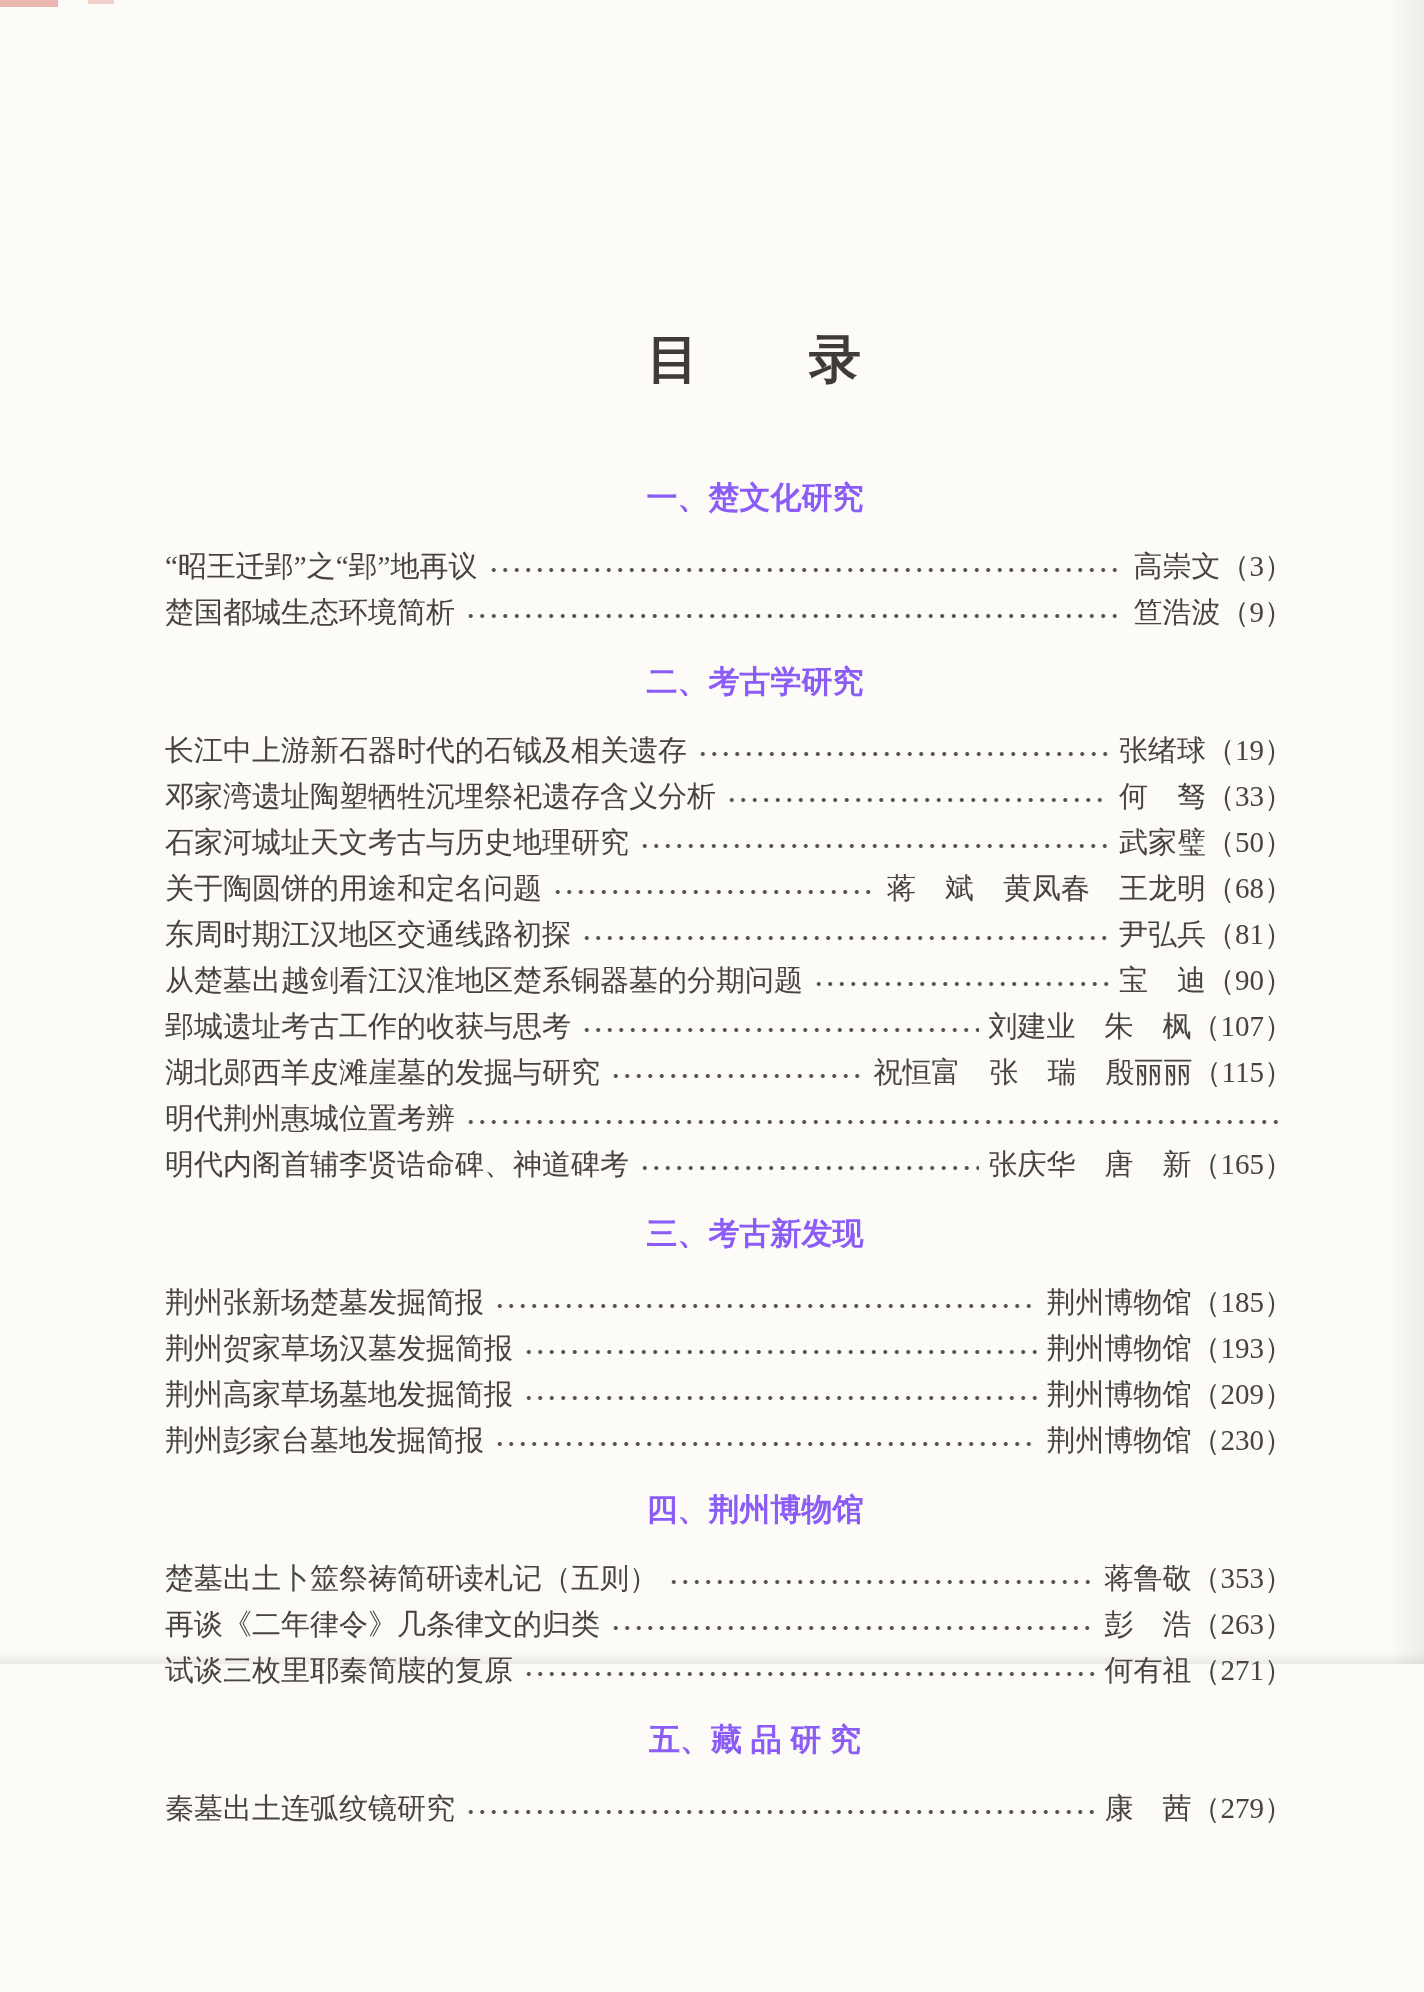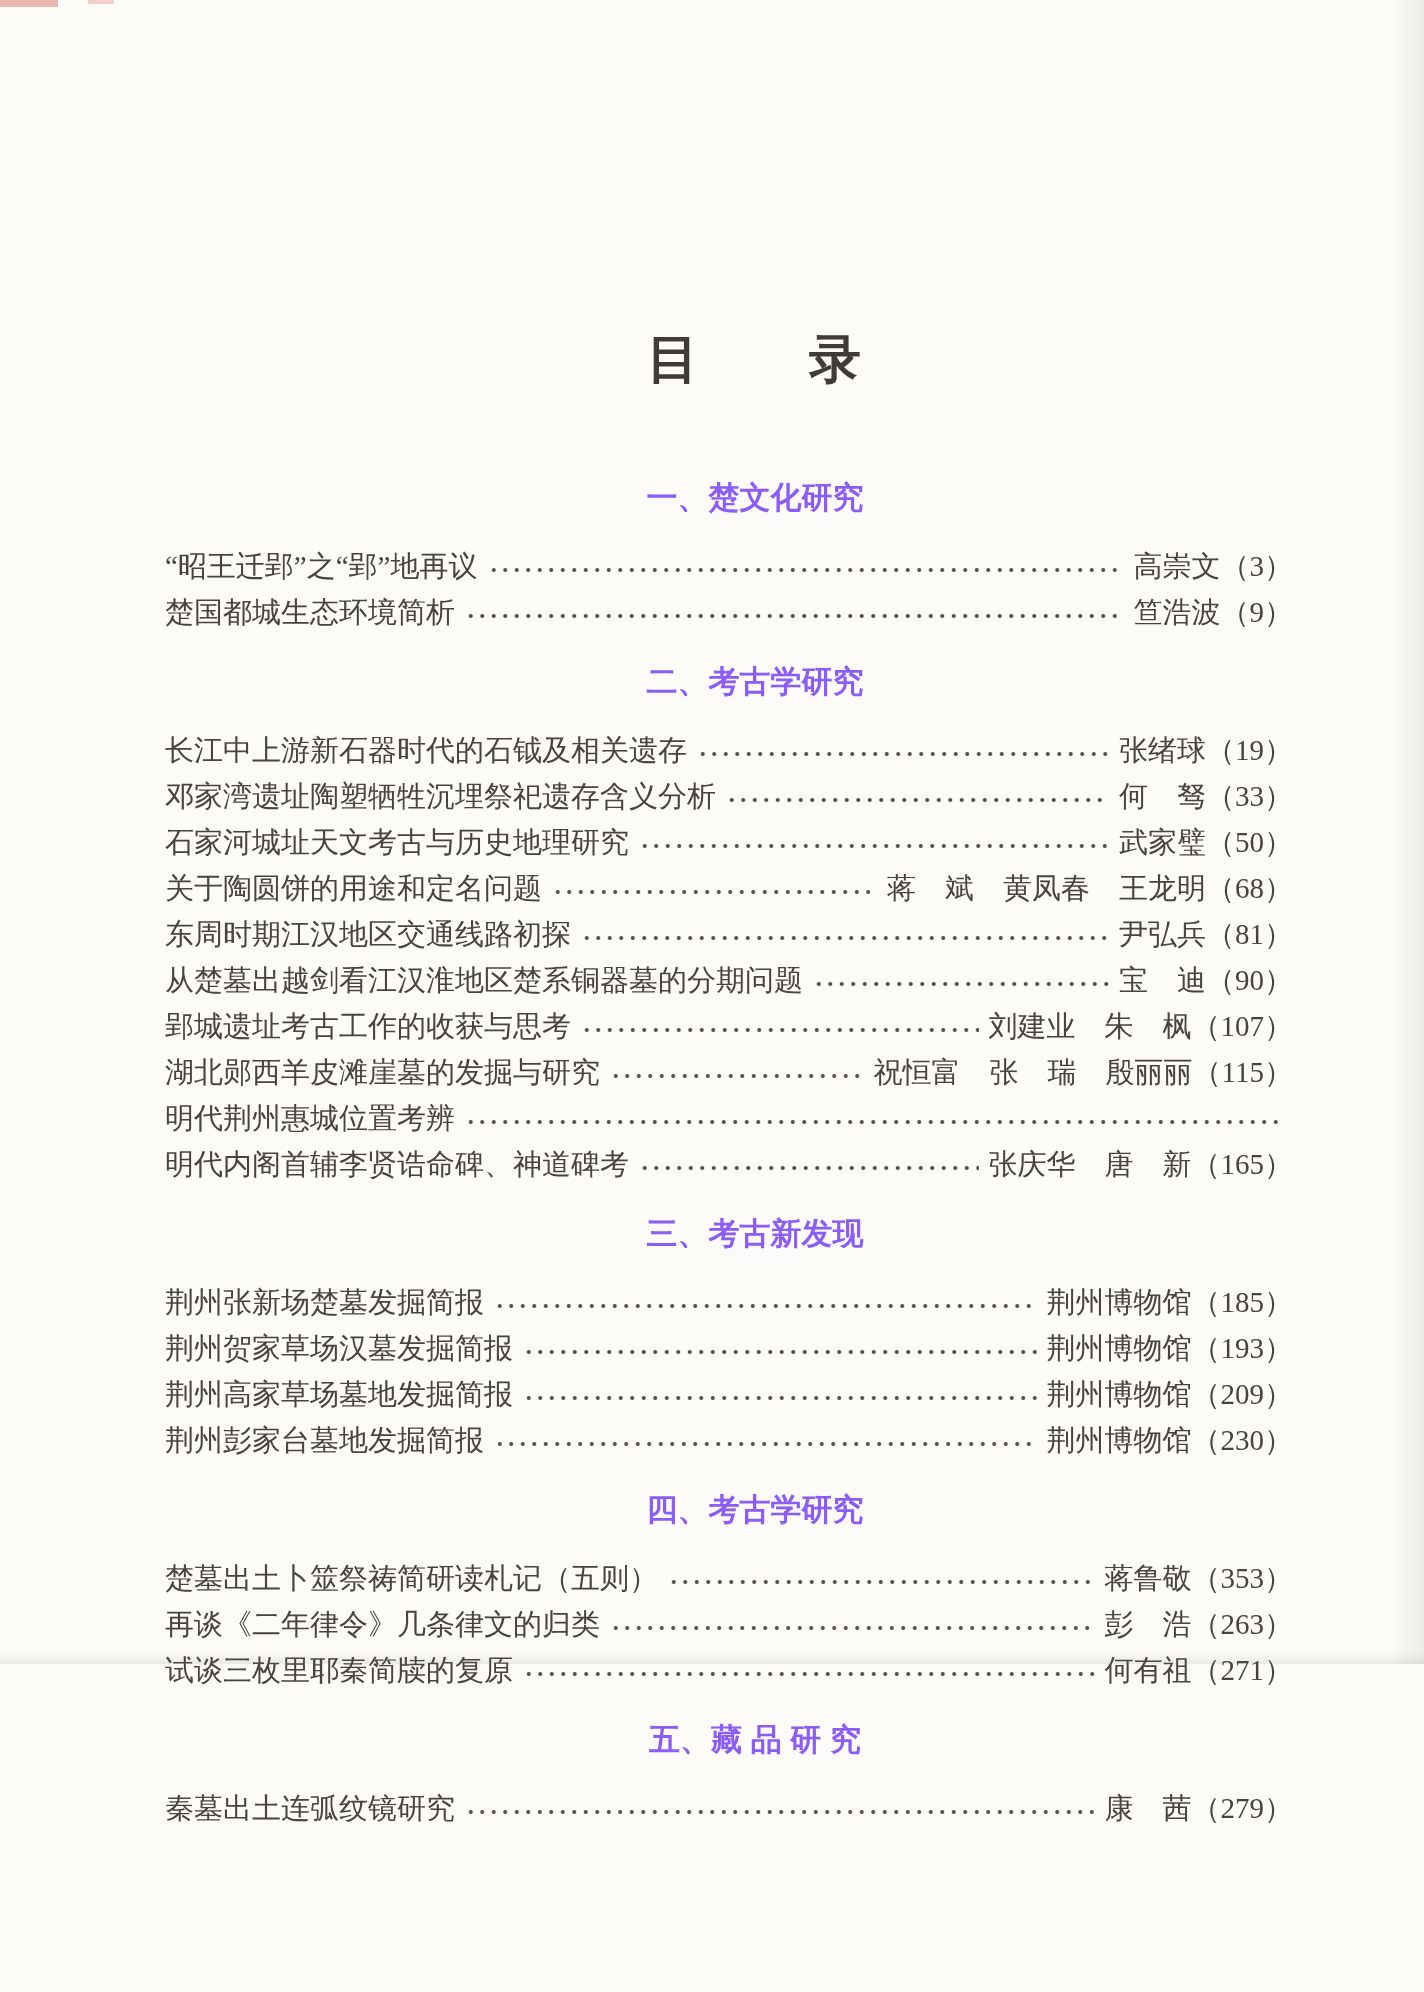--- a/index.html
+++ b/index.html
@@ -168,21 +168,21 @@
           <span class="entry-title">荆州高家草场墓地发掘简报</span>
           <span class="dots"></span>
           <span class="entry-ref">荆州博物馆（209）</span>
         </div>
         <div class="entry">
           <span class="entry-title">荆州彭家台墓地发掘简报</span>
           <span class="dots"></span>
           <span class="entry-ref">荆州博物馆（230）</span>
         </div>
       </div>
-      <div class="section-heading">四、考古学研究</div>
+      <div class="section-heading">四、荆州博物馆</div>
       <div class="entries">
         <div class="entry">
           <span class="entry-title">楚墓出土卜筮祭祷简研读札记（五则）</span>
           <span class="dots"></span>
           <span class="entry-ref">蒋鲁敬（353）</span>
         </div>
         <div class="entry">
           <span class="entry-title">再谈《二年律令》几条律文的归类</span>
           <span class="dots"></span>
           <span class="entry-ref">彭　浩（263）</span>

